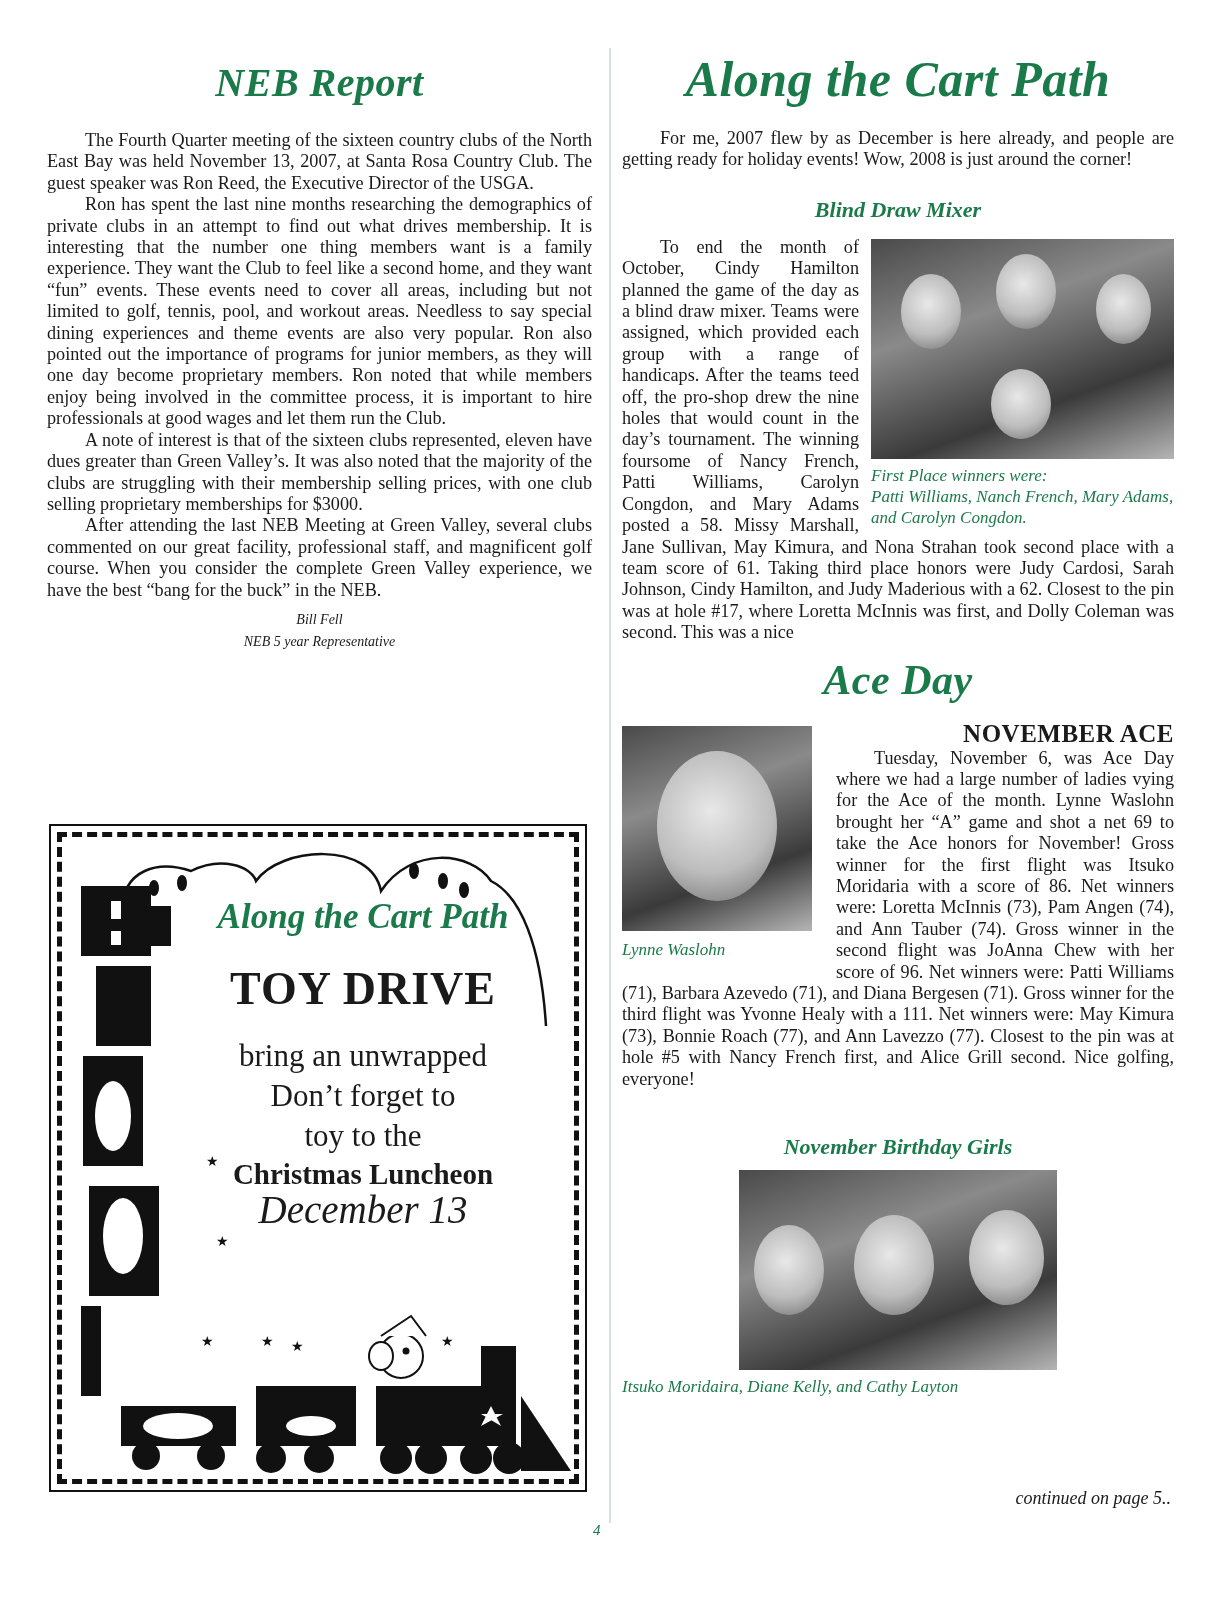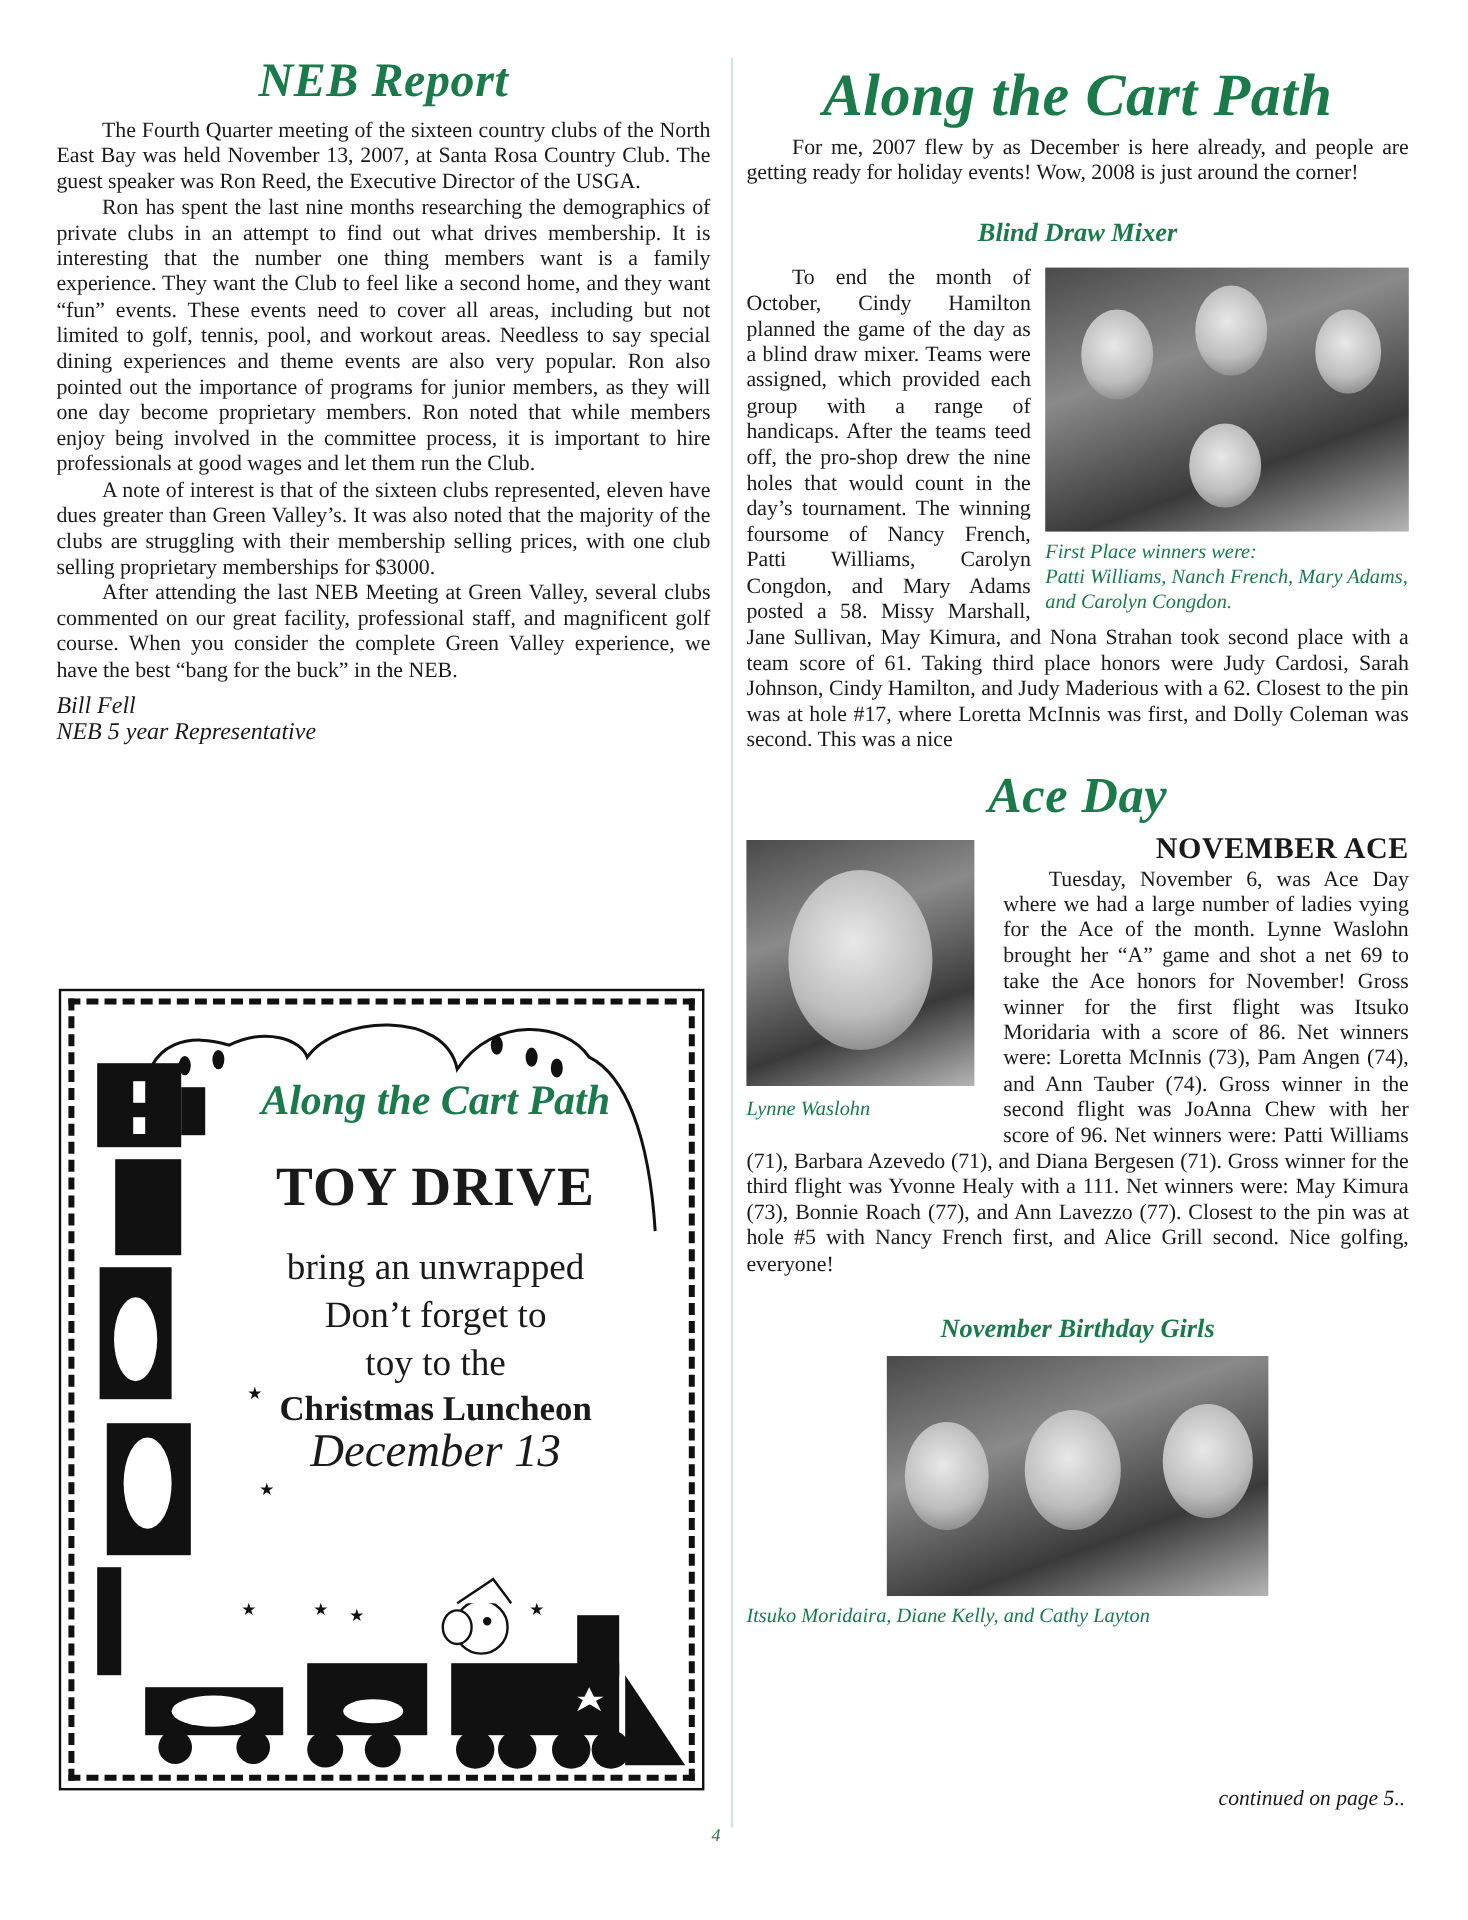--- a/index.html
+++ b/index.html
@@ -2,28 +2,28 @@
 <html><head>
 <meta charset="utf-8">
 <style>
   html, body { margin: 0; padding: 0; background: #ffffff; }
   body { width: 1223px; height: 1600px; position: relative; overflow: hidden;
          font-family: "Liberation Serif", "DejaVu Serif", serif; color: #1a1a1a; }
   .col-left { position: absolute; left: 47px; top: 44px; width: 545px; }
   .col-right { position: absolute; left: 622px; top: 44px; width: 552px; }
   .divider { position: absolute; left: 609px; top: 48px; width: 2px; height: 1475px; background: #d6e4e0; }
 
-  h1.masthead { font-style: italic; font-weight: bold; margin: 0; text-align: center; color: #1b7a4a; letter-spacing: 0.5px; }
+  h1.masthead { font-style: italic; font-weight: bold; margin: 16px; text-align: center; color: #1b7a4a; letter-spacing: 0.5px; }
   #neb-title { font-size: 40px; line-height: 46px; }
   #cart-title { font-size: 50px; line-height: 58px; margin-top: 6px; }
   #ace-title { font-size: 42px; line-height: 48px; }
 
   p.body { font-size: 18.2px; line-height: 21.4px; margin: 0; text-align: justify; text-indent: 38px; }
 
-  .sig { text-align: left; font-style: italic; font-size: 20px; line-height: 22px; }
+  .sig { text-align: center; font-style: italic; font-size: 14px; line-height: 22px; }
   h2.sub { font-style: italic; font-weight: bold; text-align: center; color: #1b7a4a; font-size: 22px; margin: 26px 0 14px 0; }
 
   .photo { background: linear-gradient(160deg, #4a4a4a 0%, #8a8a8a 35%, #3a3a3a 70%, #b5b5b5 100%); position: relative; overflow: hidden; }
   .photo .face { position: absolute; border-radius: 50%; background: radial-gradient(circle at 45% 40%, #e8e8e8 0%, #bdbdbd 55%, #6f6f6f 100%); }
   .caption { font-style: italic; color: #1b7a4a; text-align: left; font-size: 17px; line-height: 21px; }
 
   .float-right { float: right; width: 303px; margin: 2px 0 4px 12px; }
   .float-left { float: left; width: 200px; margin: 4px 14px 4px -12px; padding-left: 12px; }
 
   .ace-head { text-align: right; font-weight: bold; font-size: 25px; line-height: 28px; margin: 6px 0 0 200px; letter-spacing: 0.5px; }
@@ -154,21 +154,21 @@
 
   <div class="float-left" style="margin-top:-22px">
     <div class="photo" style="width:190px;height:205px">
       <div class="face" style="left:35px;top:25px;width:120px;height:150px"></div>
     </div>
     <div class="caption" style="margin-top:8px">Lynne Waslohn</div>
   </div>
   <p class="body">Tuesday, November 6, was Ace Day where we had a large number of ladies vying for the Ace of the month. Lynne Waslohn brought her “A” game and shot a net 69 to take the Ace honors for November! Gross winner for the first flight was Itsuko Moridaria with a score of 86. Net winners were: Loretta McInnis (73), Pam Angen (74), and Ann Tauber (74). Gross winner in the second flight was JoAnna Chew with her score of 96. Net winners were: Patti Williams (71), Barbara Azevedo (71), and Diana Bergesen (71). Gross winner for the third flight was Yvonne Healy with a 111. Net winners were: May Kimura (73), Bonnie Roach (77), and Ann Lavezzo (77). Closest to the pin was at hole #5 with Nancy French first, and Alice Grill second. Nice golfing, everyone!</p>
   <div style="clear:both"></div>
 
-  <h2 class="sub" style="margin:30px 0 10px 0">November Birthday Girls</h2>
+  <h2 class="sub" style="margin:44px 0 10px 0">November Birthday Girls</h2>
   <div class="photo" style="width:318px;height:200px;margin:0 auto">
     <div class="face" style="left:15px;top:55px;width:70px;height:90px"></div>
     <div class="face" style="left:115px;top:45px;width:80px;height:100px"></div>
     <div class="face" style="left:230px;top:40px;width:75px;height:95px"></div>
   </div>
   <div class="caption" style="margin-top:6px">Itsuko Moridaira, Diane Kelly, and Cathy Layton</div>
 </section>
 
 <div class="continued">continued on page 5..</div>
 <div class="page-number">4</div>

